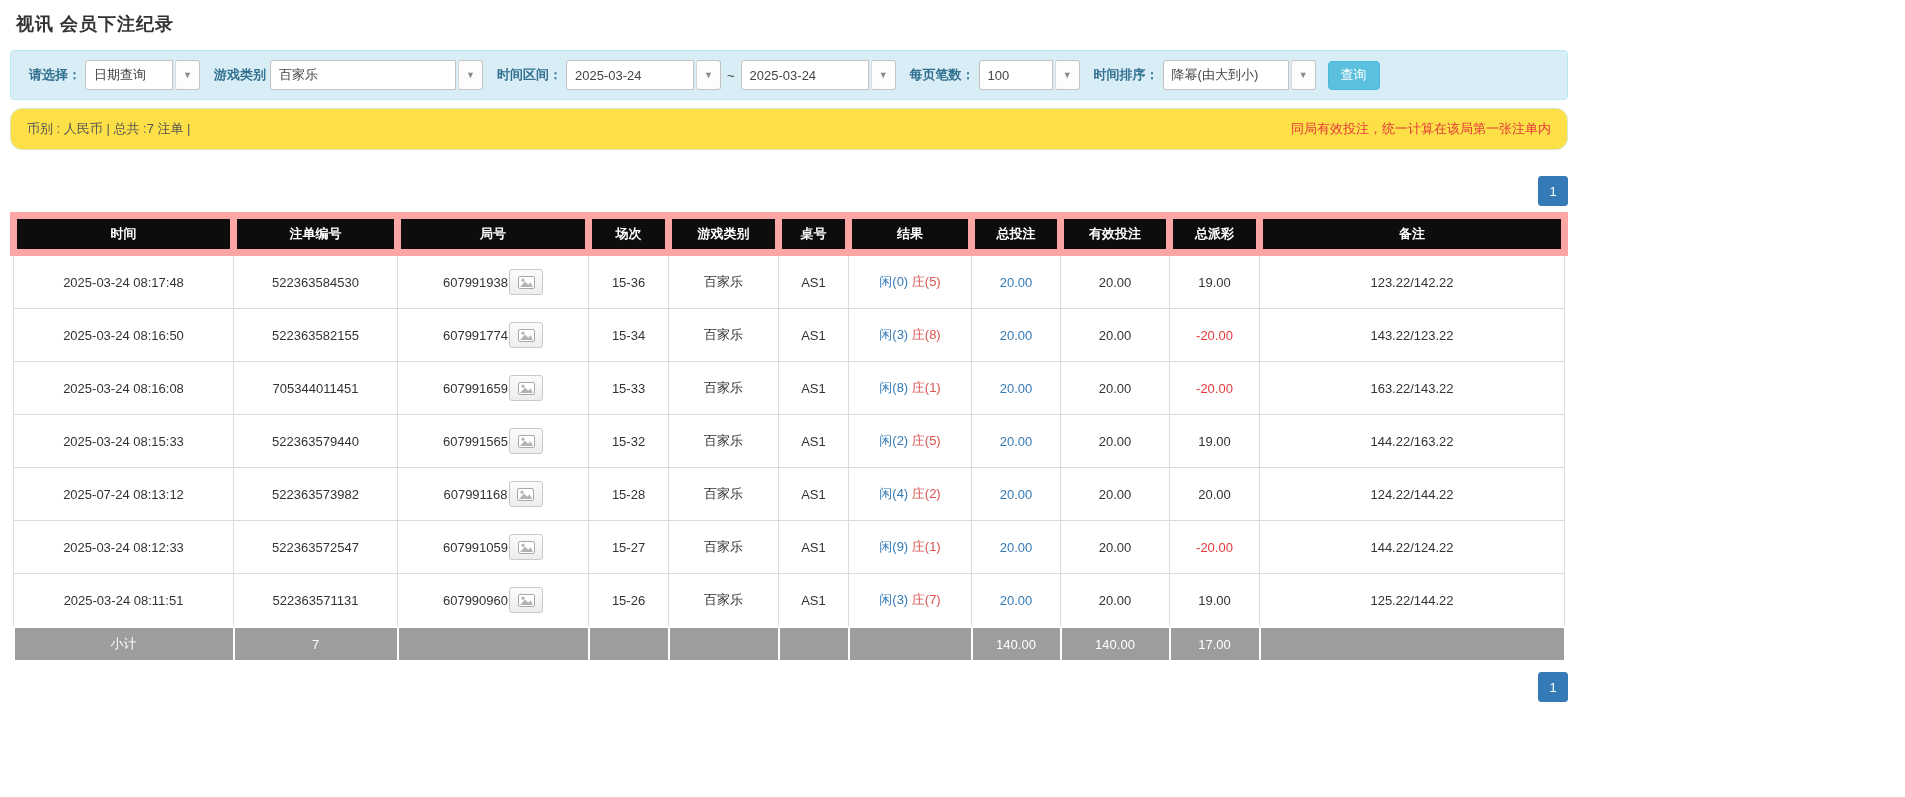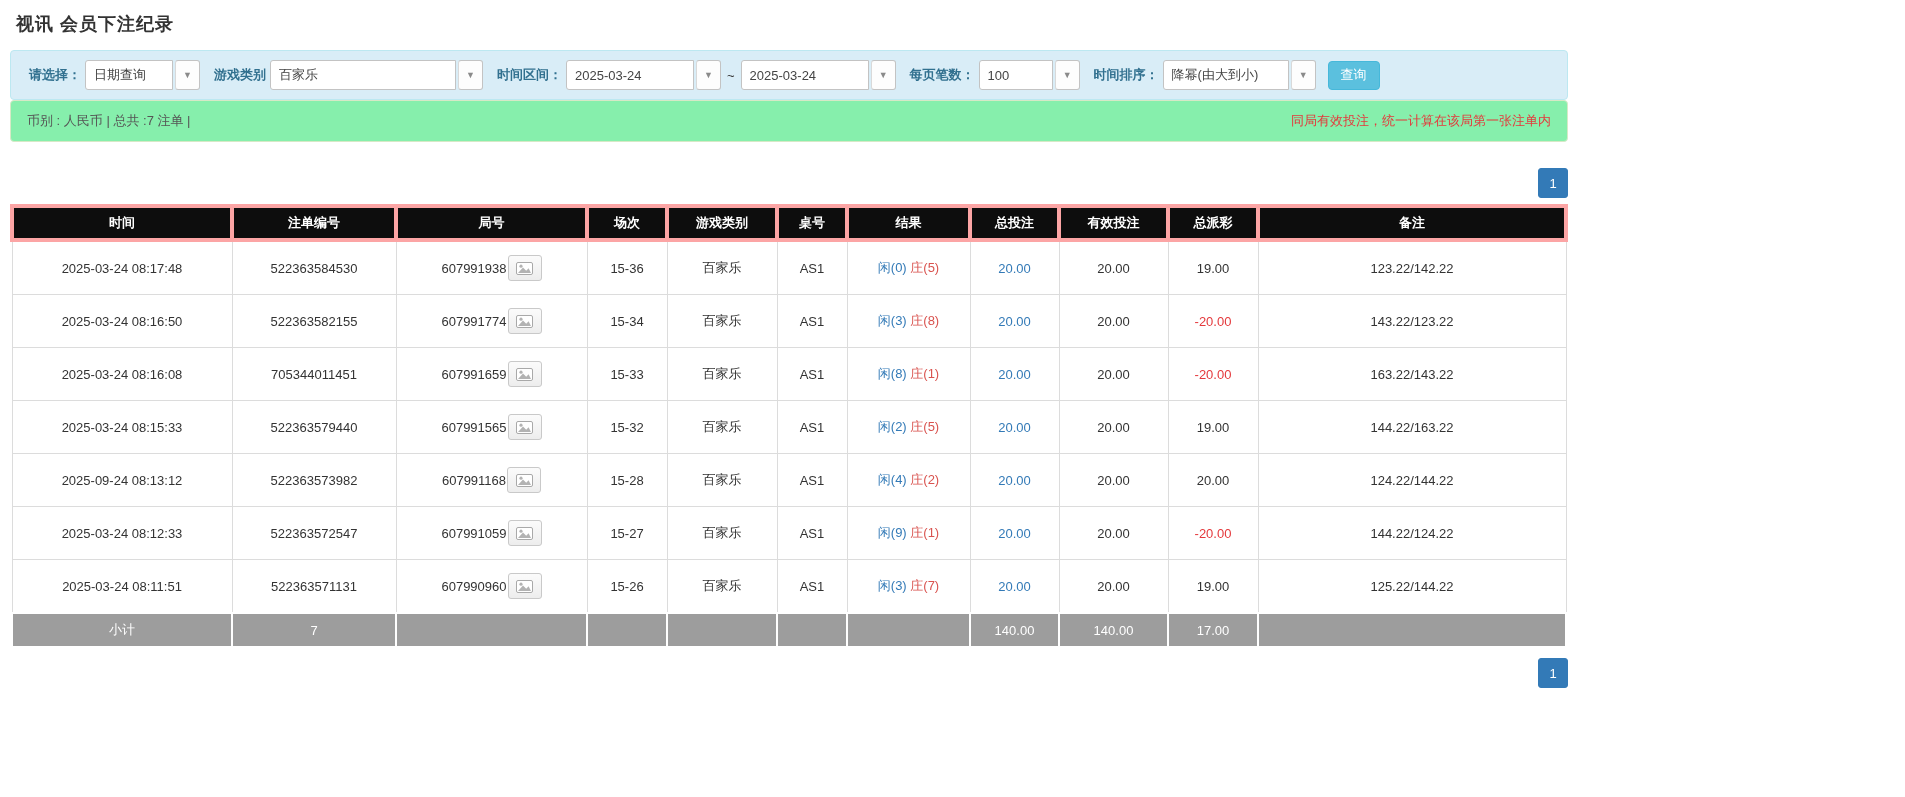--- a/index.html
+++ b/index.html
@@ -75,24 +75,24 @@
     padding: 0 12px;
     height: 29px;
     font-size: 13px;
     margin-left: 12px;
     cursor: pointer;
     font-family: "Liberation Sans", "DejaVu Sans", sans-serif;
   }
 
   
   .info-bar {
-    background: #86efac;
+    background: #fde047;
     border: 1px solid #d6e9c6;
-    border-radius: 4px;
-    margin-top: 0;
+    border-radius: 12px;
+    margin-top: 8px;
     padding: 11px 16px;
     display: flex;
     justify-content: space-between;
     align-items: center;
     color: #555;
   }
   .info-bar .warn { color: #e4393c; }
 
   
   .pager { display: flex; justify-content: flex-end; }
@@ -111,21 +111,21 @@
   }
 
   
   table { width: 100%; border-collapse: collapse; table-layout: fixed; }
   thead th {
     background: #0d0d0d;
     color: #fff;
     font-weight: bold;
     font-size: 13px;
     padding: 6px 4px;
-    border: 4px solid #fca5a5;
+    border: 7px solid #fca5a5;
     text-align: center;
   }
   tbody td {
     border: 1px solid #dcdcdc;
     text-align: center;
     padding: 13px 6px;
     color: #333;
     background: #fff;
     overflow: hidden;
   }
@@ -330,21 +330,21 @@
     <td>15-32</td>
     <td>百家乐</td>
     <td>AS1</td>
     <td><span class="player">闲(2)</span> <span class="banker">庄(5)</span></td>
     <td class="blue">20.00</td>
     <td>20.00</td>
     <td>19.00</td>
     <td>144.22/163.22</td>
   </tr>
         <tr>
-    <td>2025-09-24 08:13:12</td>
+    <td>2025-07-24 08:13:12</td>
     <td>522363573982</td>
     <td>
       <span class="round-wrap">
         <span>607991168</span>
         <button class="media-btn">
                 <svg width="17" height="13" viewBox="0 0 17 13">
   <rect x="0.5" y="0.5" width="16" height="12" rx="1.5" fill="#fff" stroke="#a9a9a9"></rect>
   <circle cx="5" cy="4.2" r="1.6" fill="#b3b3b3"></circle>
   <path d="M2 11 L7 5.5 L10.2 8.8 L12.6 6.2 L15 11 Z" fill="#b3b3b3"></path>
 </svg>

